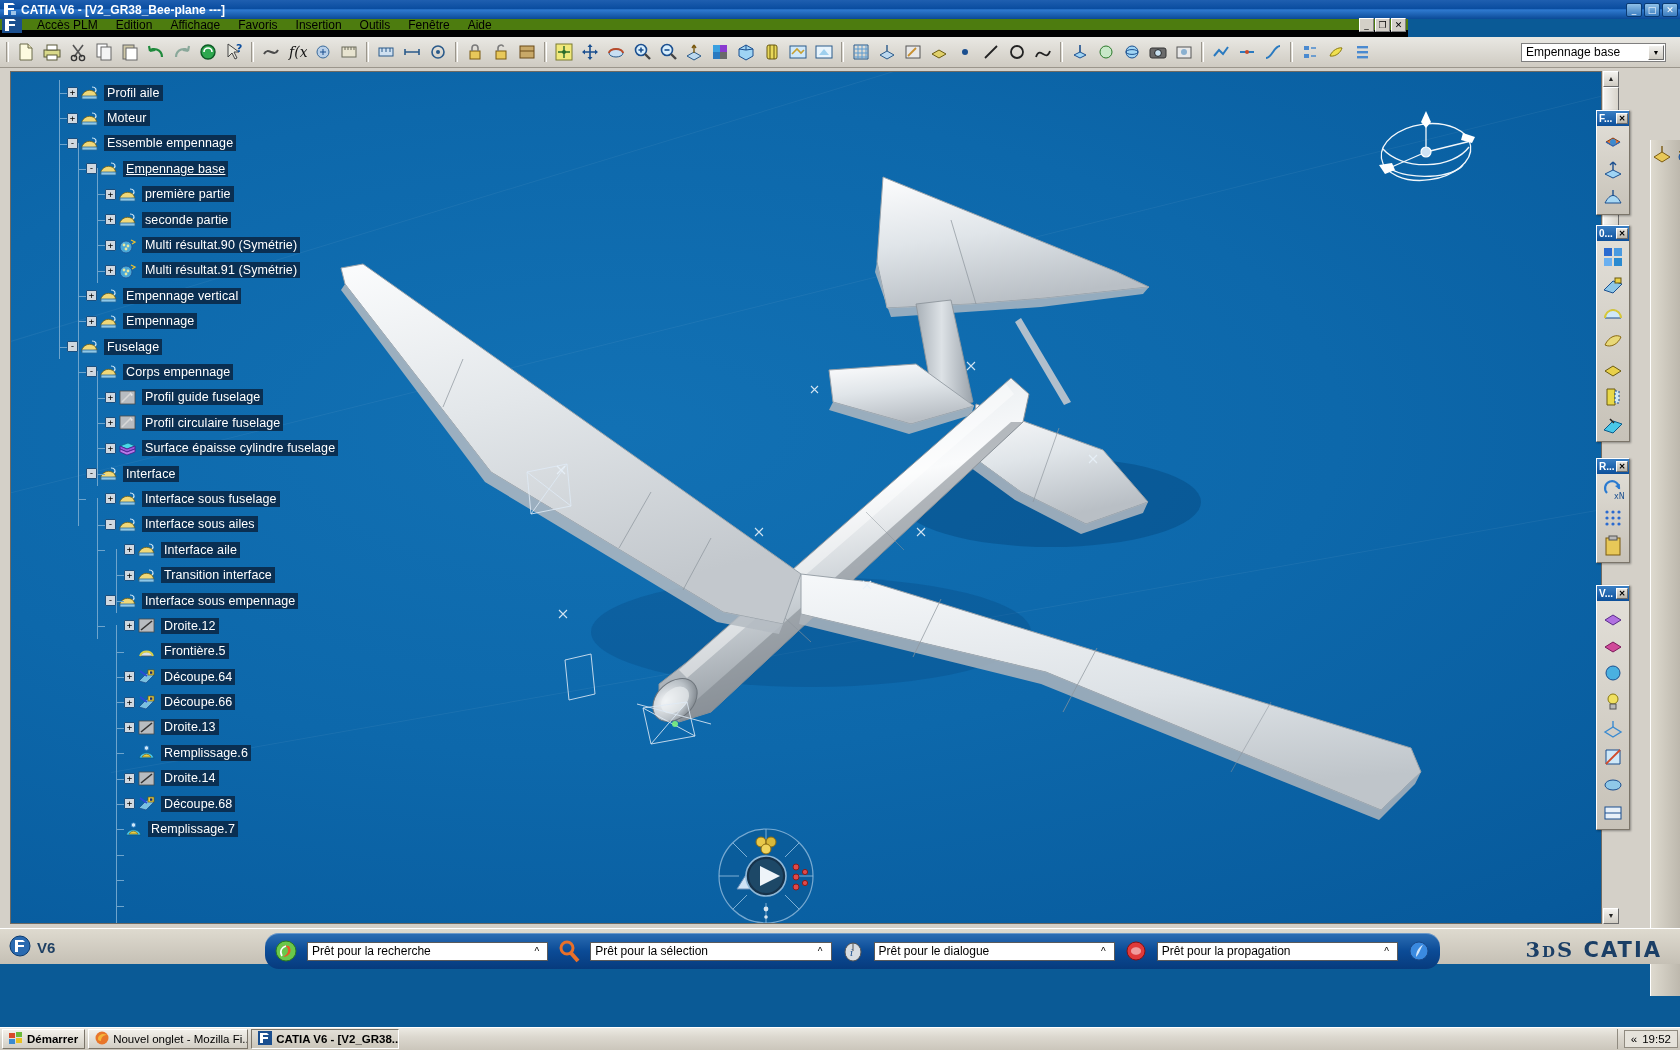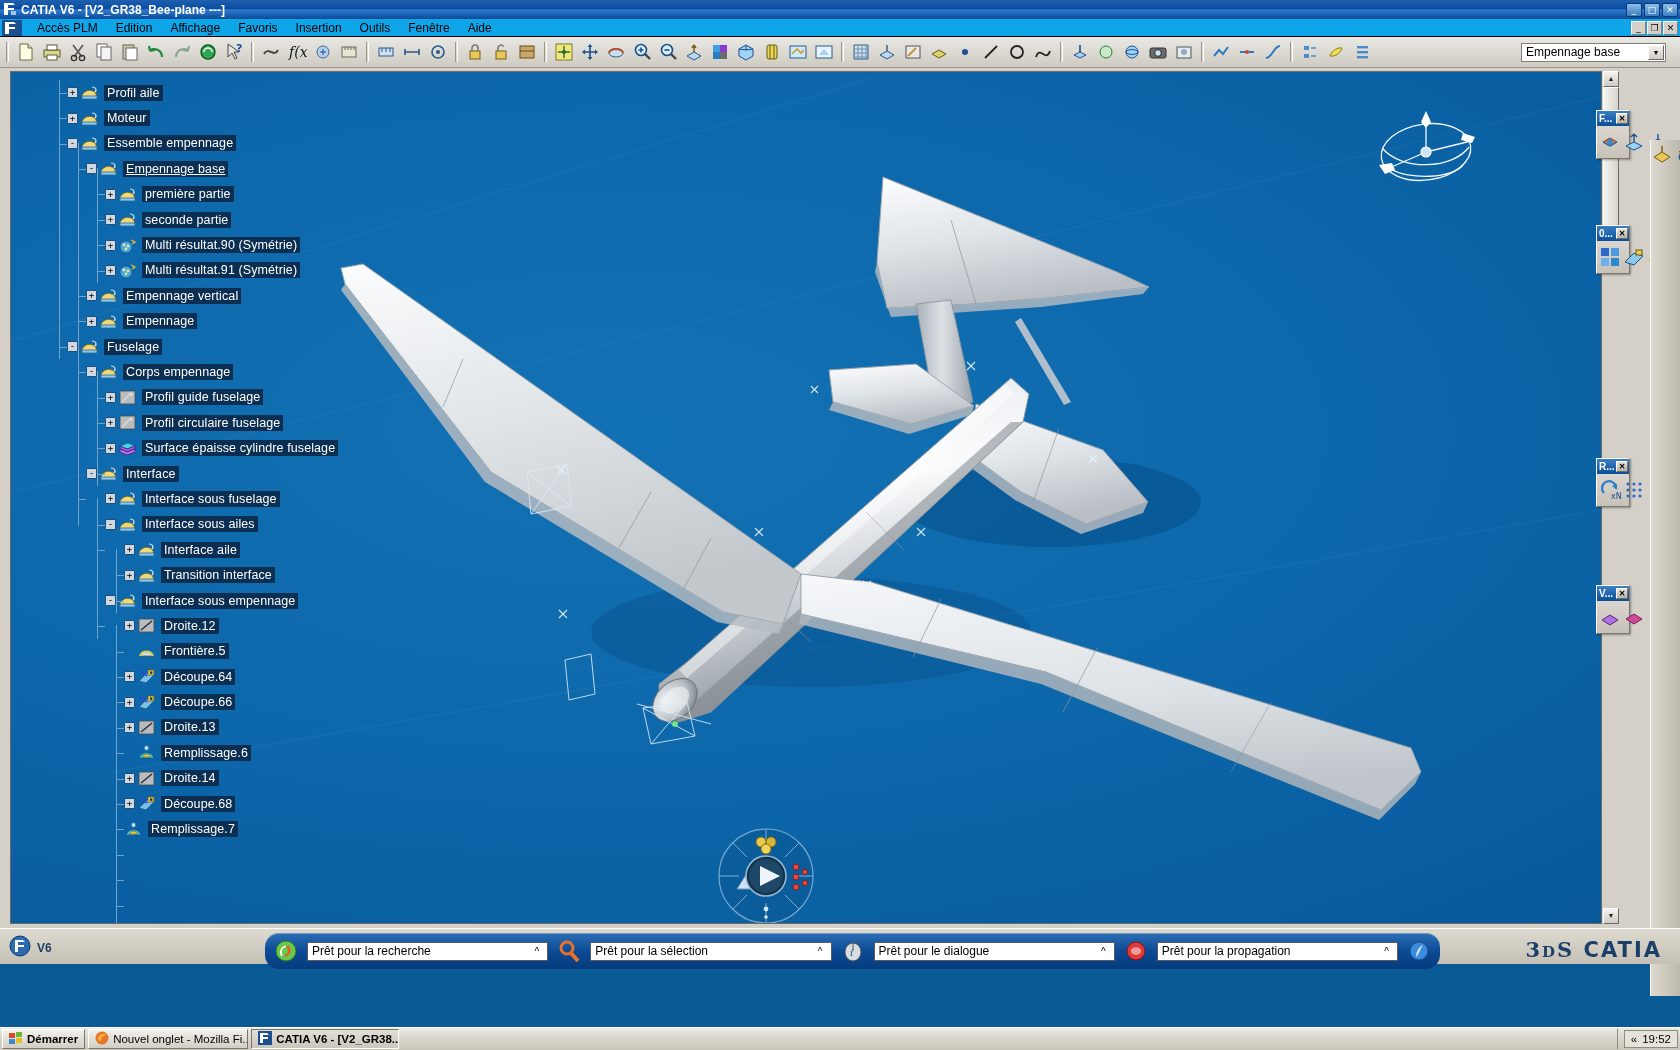--- a/index.html
+++ b/index.html
@@ -22,23 +22,23 @@
   #titlebar .tb-title { font-weight:bold; font-size:12px; letter-spacing:0px; white-space:nowrap;}
   #titlebar .tb-btns { margin-left:auto; display:flex; gap:2px; padding-right:2px; }
   .tbbtn {
     width:16px; height:14px; background:linear-gradient(180deg,#8fc0e8,#3a7cc0);
     border:1px solid #0a3a72; border-radius:2px;
     font-size:9px; line-height:12px; text-align:center; color:#fff; font-family:"DejaVu Sans",sans-serif;
   }
 
   
   #menubar {
-    position:absolute; left:0; top:19px; width:1680px; height:18px;
-    background:#0ea5e9; display:flex; align-items:center;
-    border-bottom:1px solid #000000;
+    position:absolute; left:0; top:19px; width:1408px; height:18px;
+    background:#4d7c0f; display:flex; align-items:center;
+    border-bottom:7px solid #000000;
   }
   #menubar .mlogo{width:20px;height:16px;margin:0 6px 0 2px;position:relative;flex:0 0 auto;}
   #menubar .mi {
     padding:1px 9px; font-size:12px; color:#000; white-space:nowrap; cursor:default;
   }
   #menubar .m-right { margin-left:auto; display:flex; padding-right:2px; }
   .mwbtn{ width:15px;height:14px;background:#d4d0c8;border:1px solid #fff;border-right-color:#808080;border-bottom-color:#808080;
     font-size:9px;text-align:center;line-height:12px;font-family:"DejaVu Sans",sans-serif; margin-left:1px;}
 
   
@@ -101,21 +101,21 @@
   .ftb { position:absolute; background:linear-gradient(180deg,#e3e0d9,#c7c2b8);
     border:1px solid #fff; border-right-color:#7b756a; border-bottom-color:#7b756a;
     box-shadow:1px 1px 2px rgba(0,0,0,0.35); width:34px; }
   .ftb-title { height:15px; background:linear-gradient(180deg,#3a7fc4,#0c4f9a);
     color:#fff; font-size:10px; font-weight:bold; display:flex; align-items:center;
     padding-left:2px; }
   .ftb-close { margin-left:auto; width:12px;height:11px;margin-right:1px;
     background:linear-gradient(180deg,#e8e6e0,#b9b4a8); border:1px solid #fff;
     border-right-color:#6b6b6b;border-bottom-color:#6b6b6b;
     font-size:8px;line-height:9px;text-align:center;color:#000;}
-  .ftb-body { padding:3px 2px; display:flex; flex-direction:row; align-items:center; gap:2px;}
+  .ftb-body { padding:3px 2px; display:flex; flex-direction:column; align-items:center; gap:2px;}
   .fti { width:26px;height:26px; display:flex;align-items:center;justify-content:center; position:relative;}
 
   
   #rstrip { position:absolute; right:0px; top:72px; width:30px; height:856px;
     background:linear-gradient(90deg,#dedacf,#bdb8ad); border-left:1px solid #fff;
     display:flex; flex-direction:row; align-items:flex-start; padding-top:2px; gap:1px;}
   #rstrip .fti{width:26px;height:25px;}
   .rsep{width:20px;height:0;border-top:1px solid #8a867c;border-bottom:1px solid #fff;margin:2px 0;}
 
   
@@ -130,21 +130,21 @@
     border-radius:14px; display:flex; align-items:center; padding:0 8px; gap:8px;
     box-shadow:inset 0 1px 0 rgba(255,255,255,0.3);
   }
   .sb-field { background:#fff; border:1px solid #5a5a5a; height:19px; flex:1 1 0;
     display:flex; align-items:center; padding:0 4px; font-size:12px; color:#000; min-width:40px;}
   .sb-field .caret{ margin-left:auto; font-size:10px; padding-right:4px; }
   .sb-ico { width:26px;height:24px;flex:0 0 auto; position:relative;}
   #catia-logo { position:absolute; right:18px; top:8px; color:#1b3f66;
     font-size:21px; font-weight:bold; letter-spacing:2px; font-family:"DejaVu Sans",sans-serif;}
   #v6badge { position:absolute; left:8px; top:6px; display:flex; align-items:center; gap:5px;}
-  #v6badge .lbl{ font-size:12px; font-weight:bold; color:#1d3f63;}
+  #v6badge .lbl{ font-size:15px; font-weight:bold; color:#1d3f63;}
 
   
   #taskbar {
     position:absolute; left:0; top:1027px; width:1680px; height:23px;
     background:linear-gradient(180deg,#eceae3 0%, #dcd8cf 40%, #cbc6bb 100%);
     border-top:1px solid #fff; display:flex; align-items:center; padding:0 2px; gap:3px;
   }
   .tbk-btn {
     height:20px; background:linear-gradient(180deg,#f2f0ea,#d2cec4);
     border:1px solid #fff; border-right-color:#7b756a; border-bottom-color:#7b756a;

